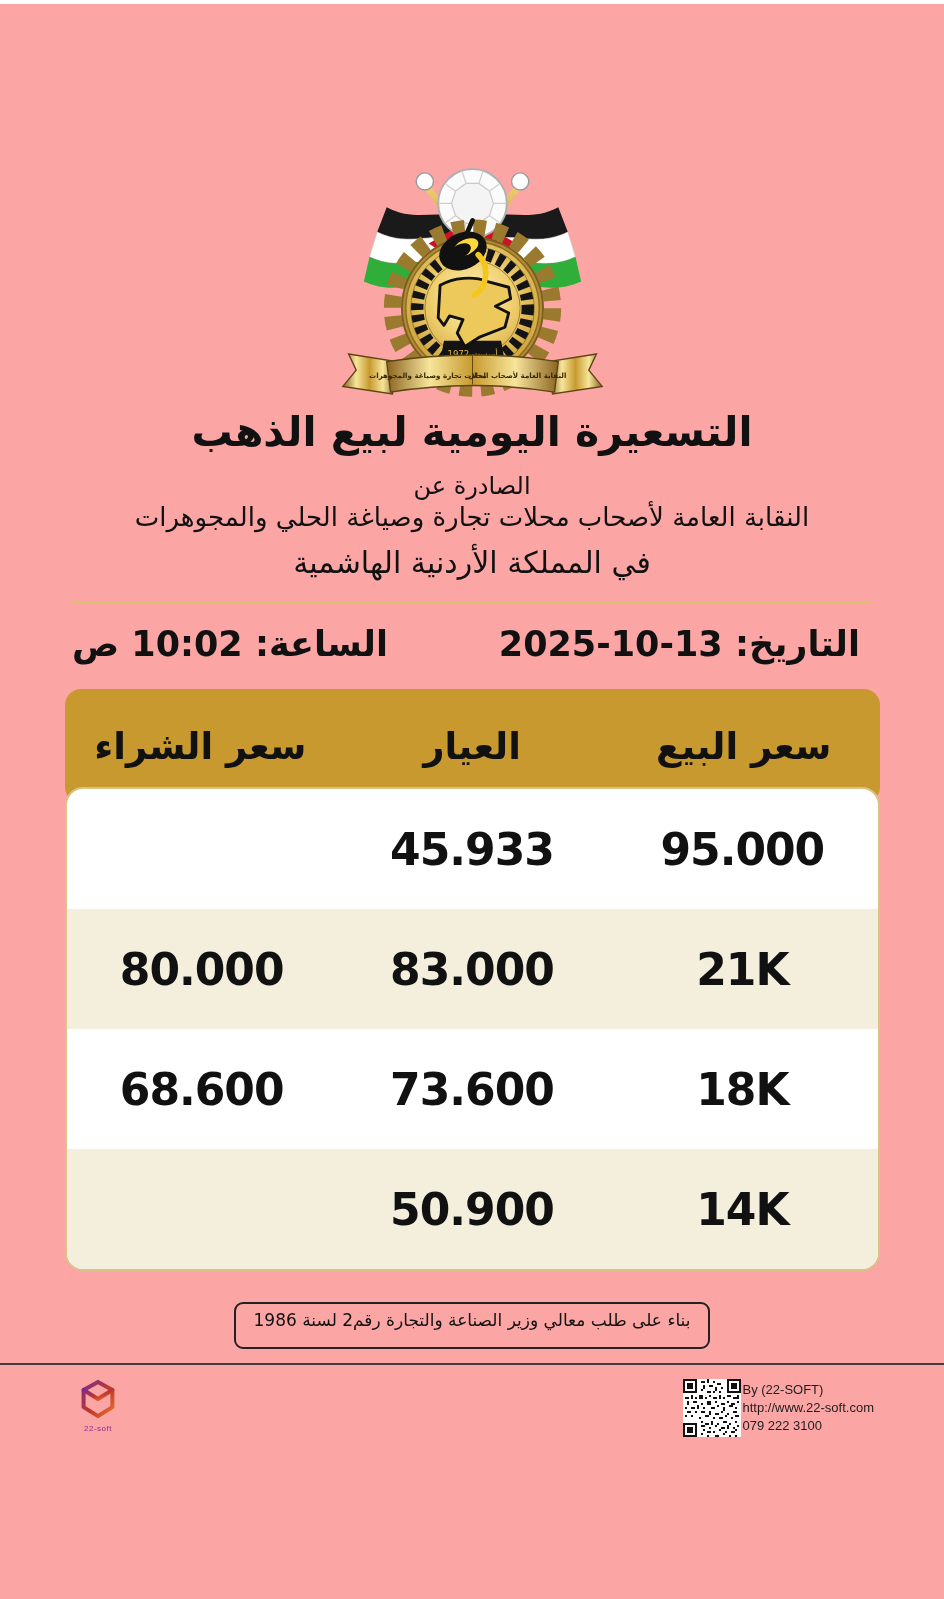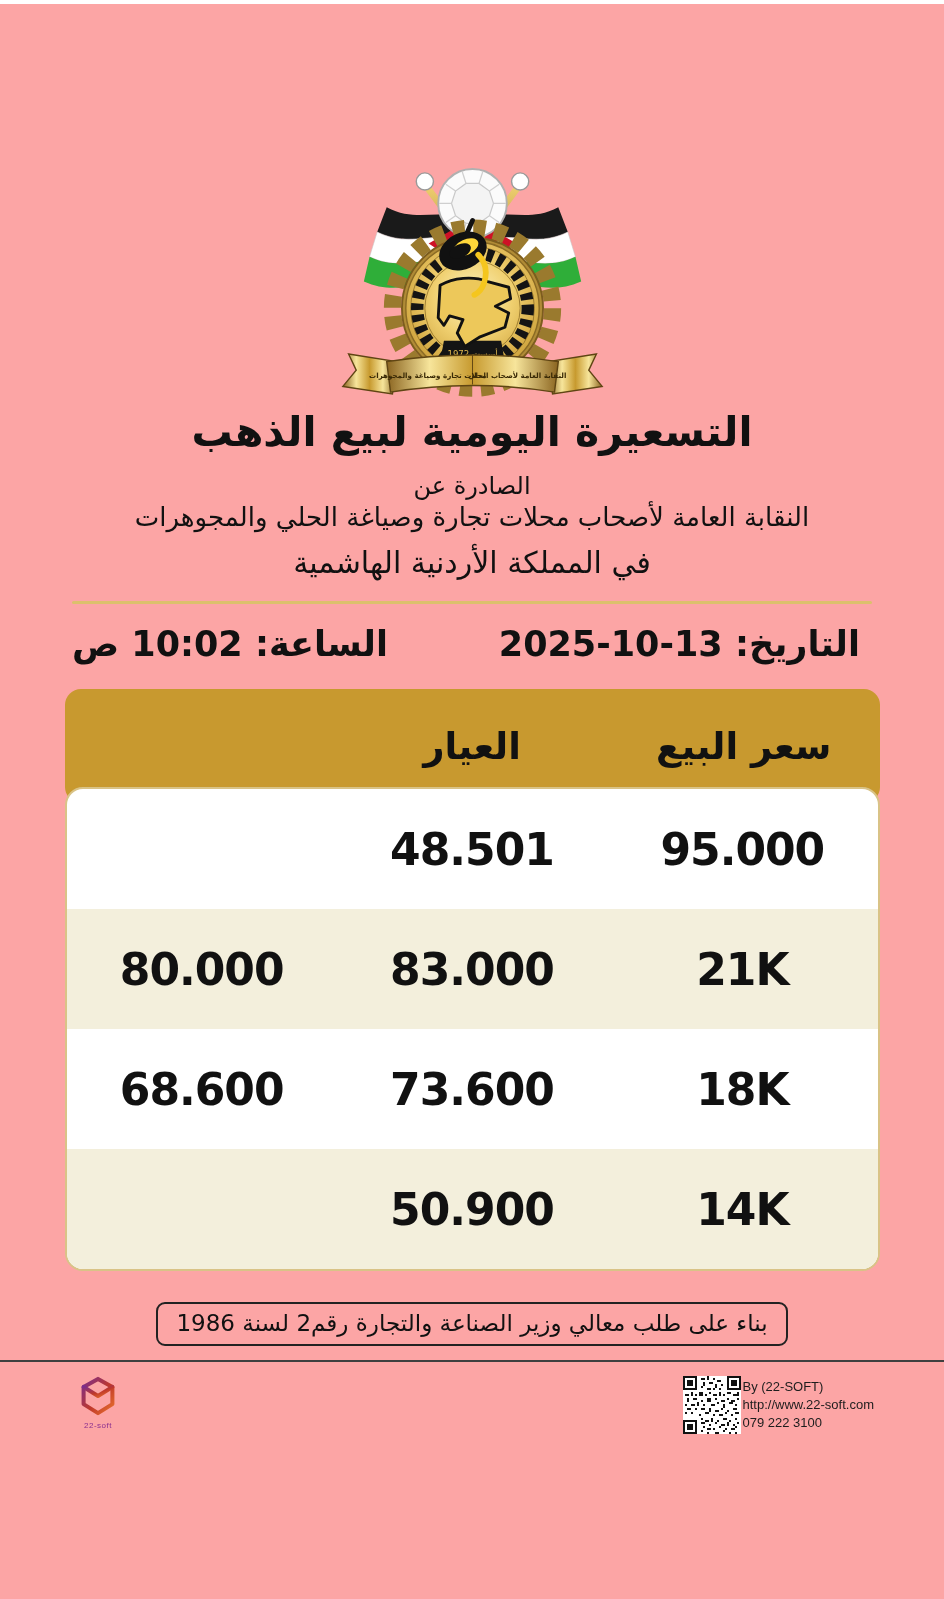--- a/index.html
+++ b/index.html
@@ -52,21 +52,21 @@
     display:grid; grid-template-columns:1fr 1fr 1fr; align-items:center;
     height:120px; text-align:center;
     font-size:44px; font-weight:bold; letter-spacing:-1px;
   }
   .tbl-row.alt { background:var(--cream-row,#f3efdc); }
   
   .note-wrap { text-align:center; margin-top:31px; }
   .note-box {
     display:inline-block; direction:rtl;
     border:2.5px solid #222; border-radius:9px;
-    padding:6px 18px 8px; font-size:23px;
+    padding:6px 18px 17px; font-size:17px;
   }
   
   .footer-divider { margin-top:14px; border-top:2px solid #3f3f3f; width:100%; }
   .footer-inner {
     display:flex; justify-content:space-between; align-items:flex-start;
     padding:14px 70px 0 80px;
     font-family:"Liberation Sans", sans-serif;
   }
   .brand-block { text-align:center; }
   .brand-caption { margin-top:1px; font-size:8px; color:var(--brand-purple,#8b2f8f); letter-spacing:0.5px; }
@@ -182,25 +182,26 @@
     <div class="date-part">
       <span>الساعة:</span>
       <span>10:02 ص</span>
     </div>
   </div>
 
   <div class="price-table">
     <div class="tbl-head">
       <div>سعر البيع</div>
       <div>العيار</div>
+      <div>سعر الشراء</div>
     </div>
     <div class="tbl-body">
       <div class="tbl-row">
         <div>95.000</div>
-        <div>48.501</div>
+        <div>45.933</div>
       </div>
       <div class="tbl-row alt">
         <div>21K</div>
         <div>83.000</div>
         <div>80.000</div>
       </div>
       <div class="tbl-row">
         <div>18K</div>
         <div>73.600</div>
         <div>68.600</div>

